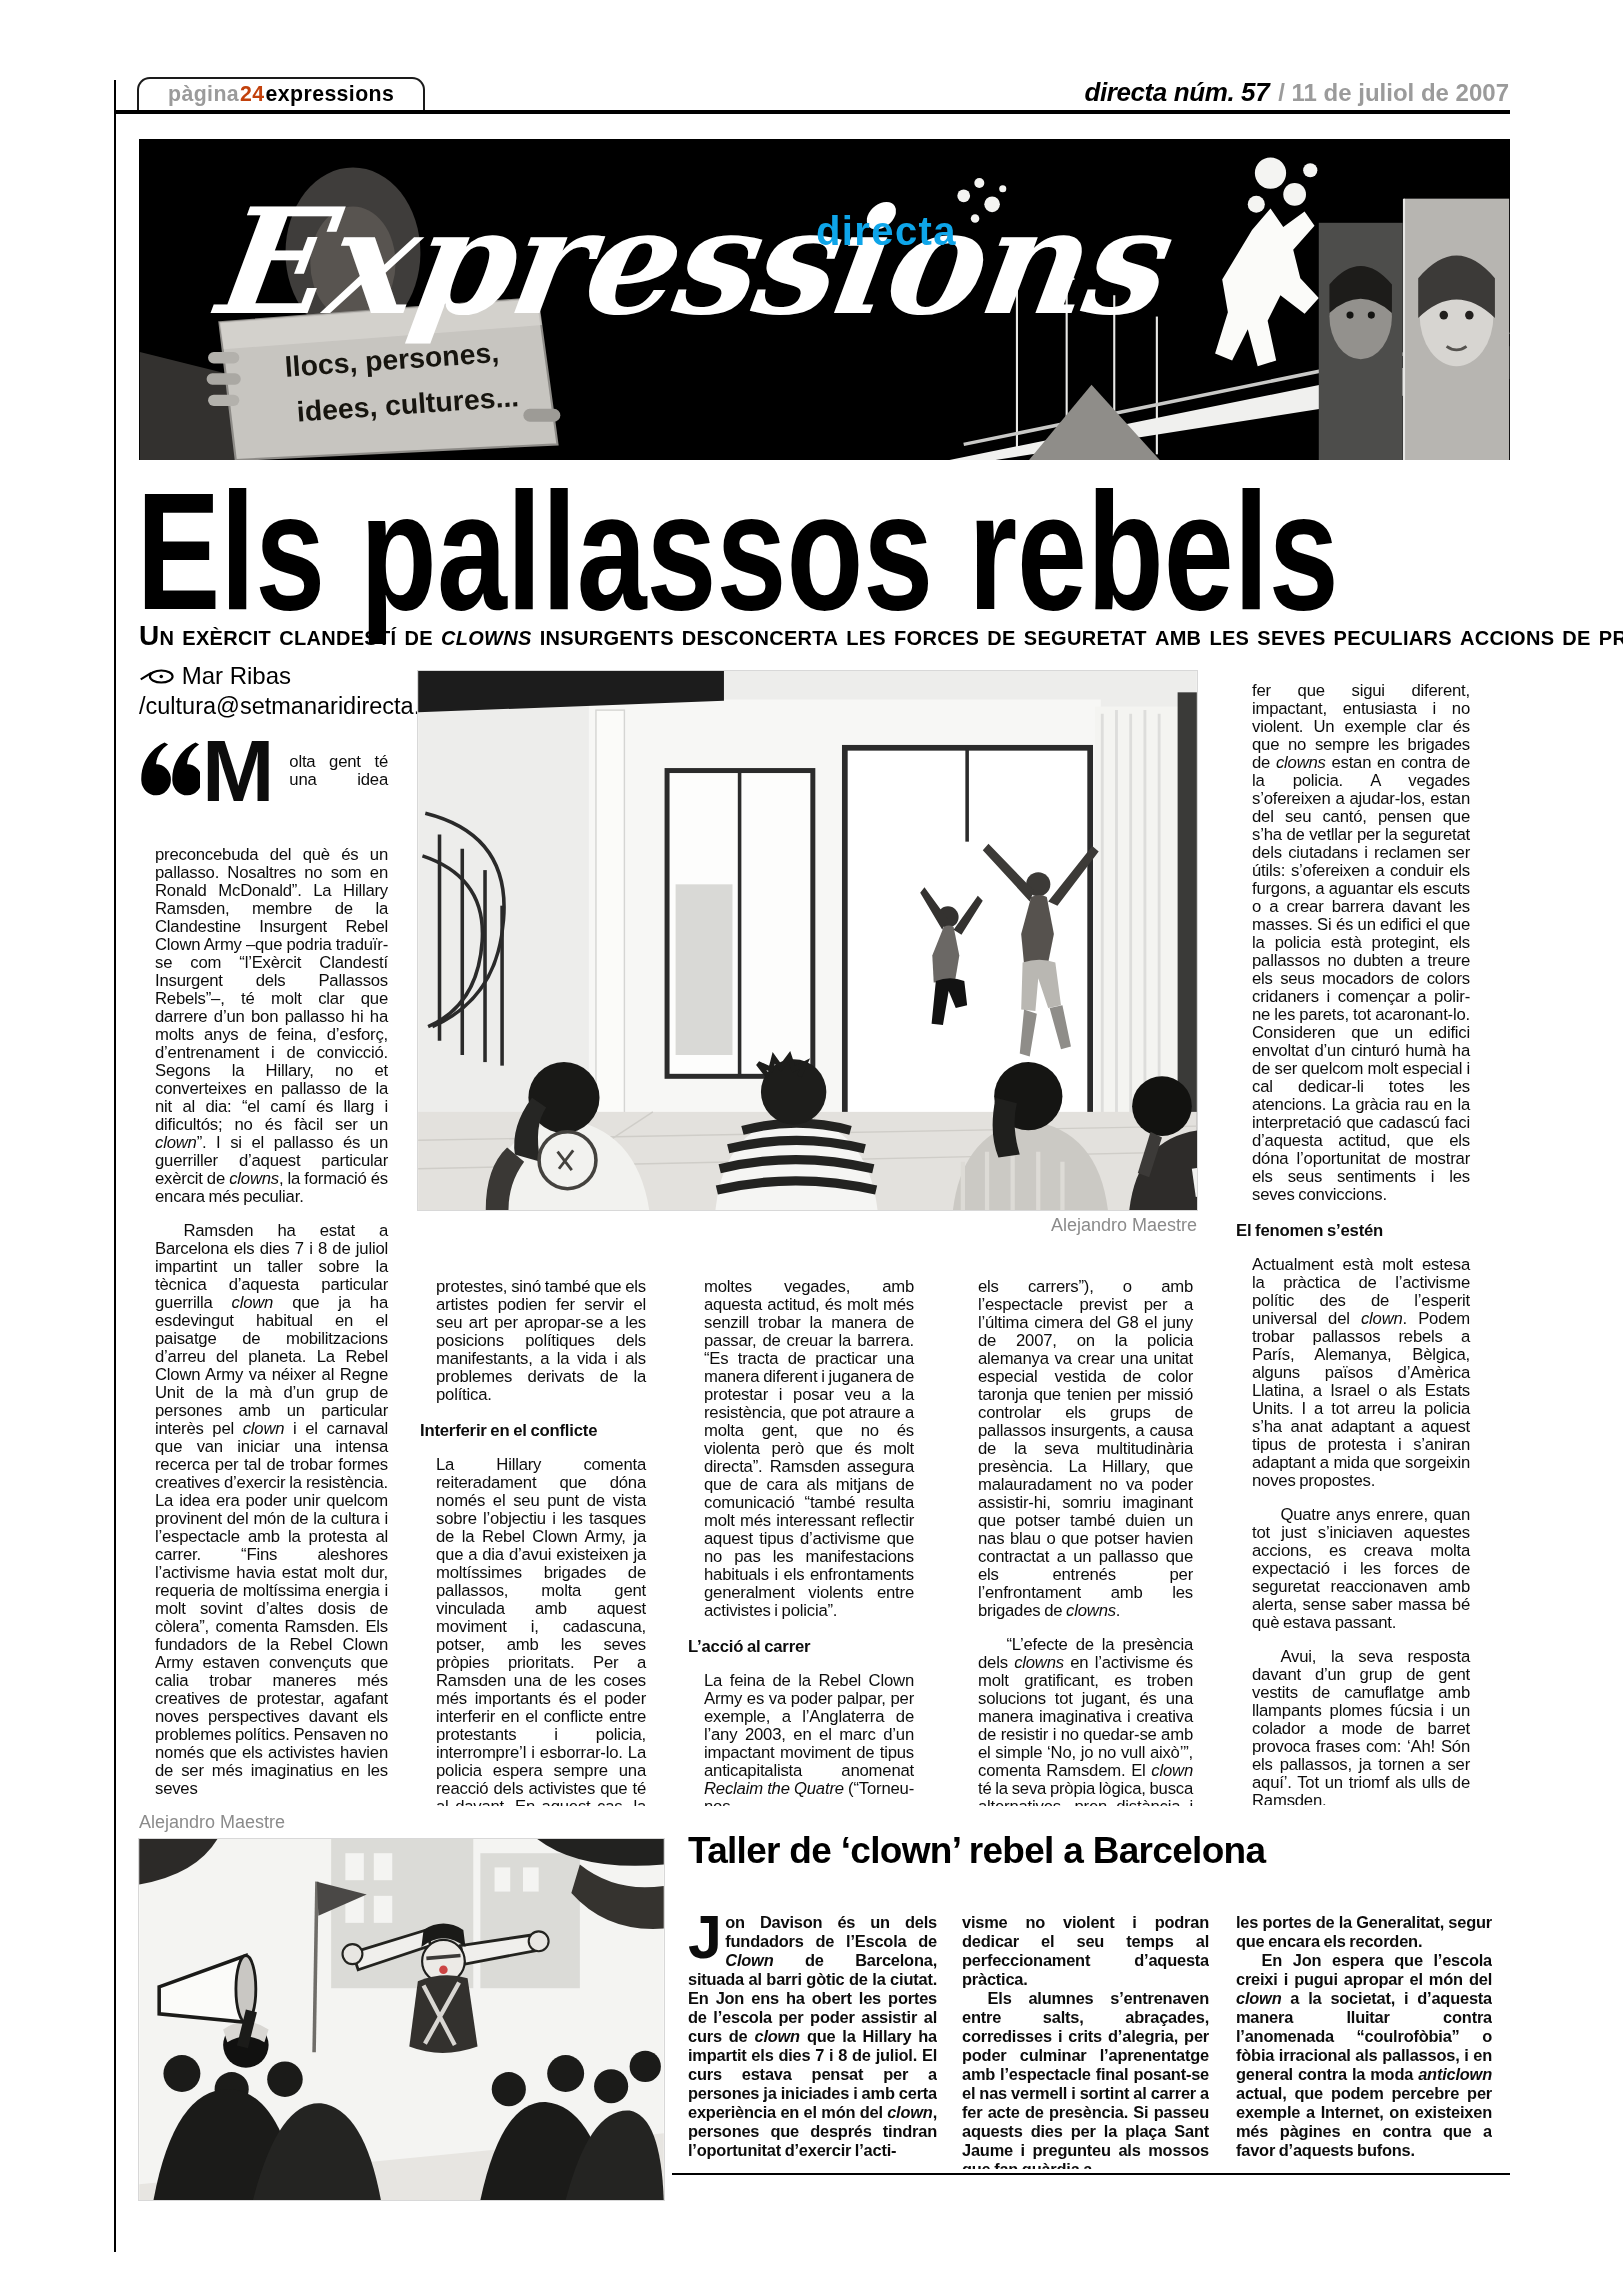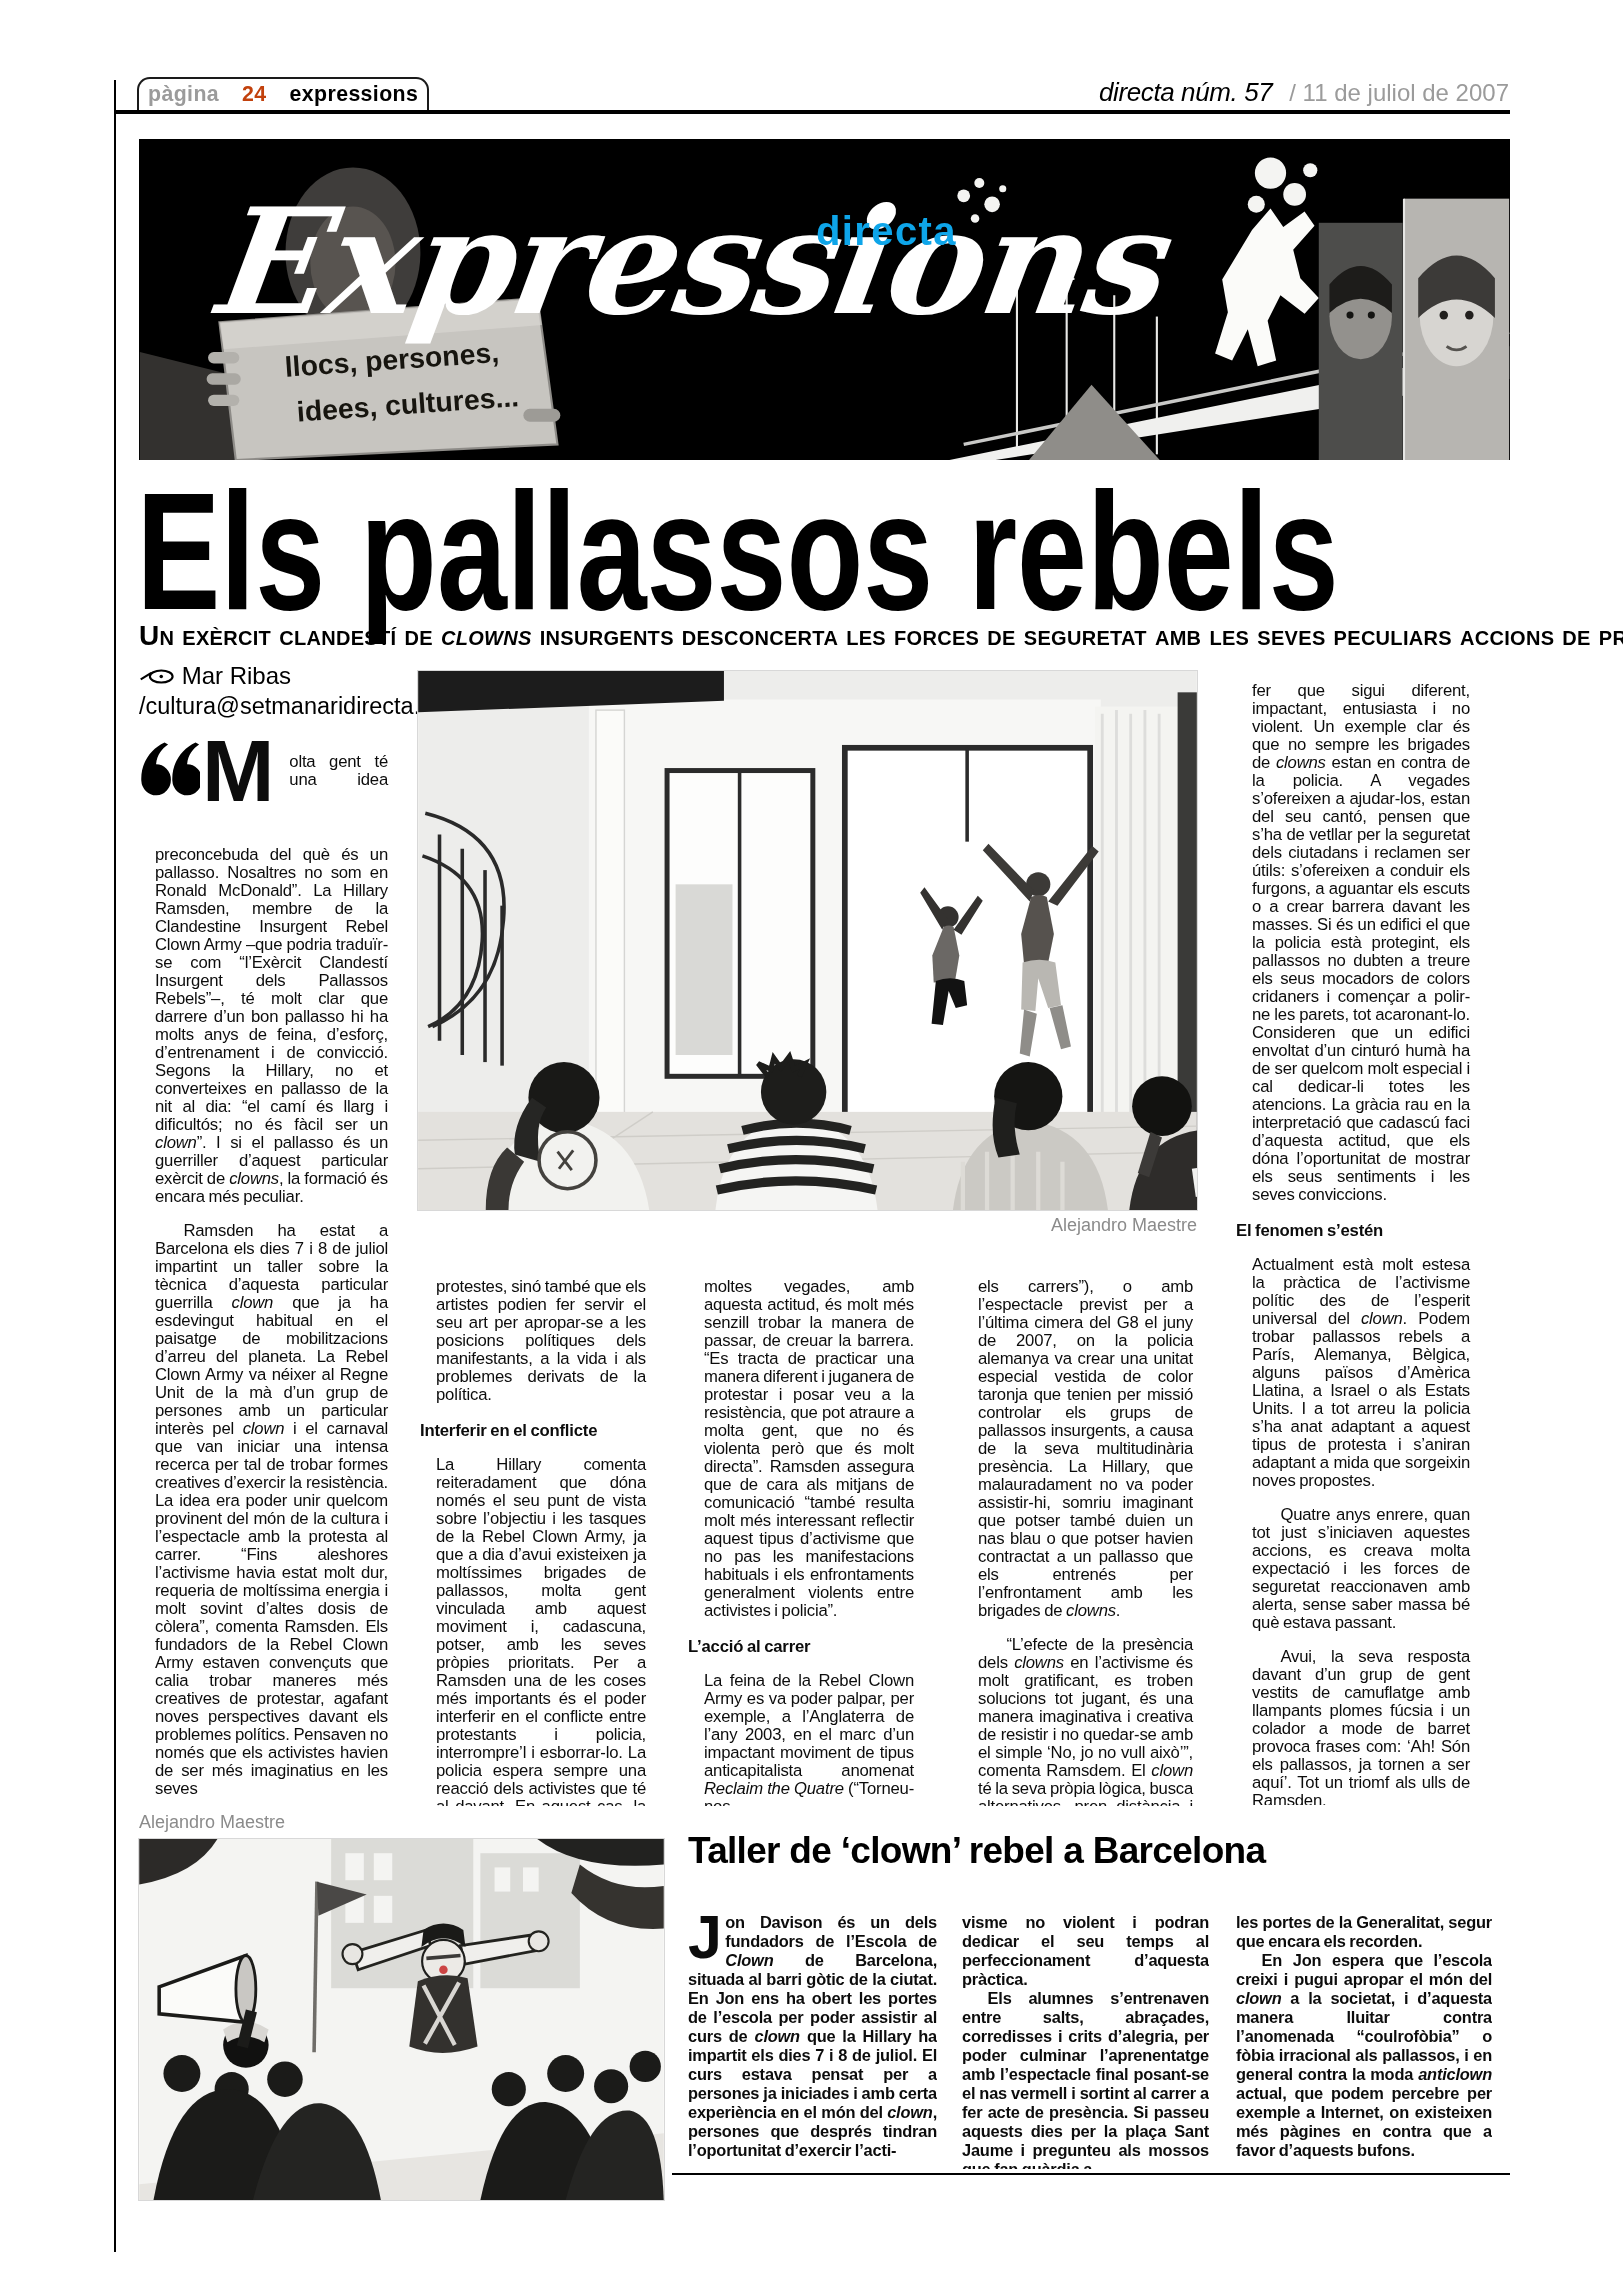--- a/index.html
+++ b/index.html
@@ -6,24 +6,24 @@
   html,body{background:#9a9a9a}
   .page{position:relative;width:1623px;height:2295px;background:#fff;margin:0 auto;
         font-family:"Liberation Sans",sans-serif;color:#000;overflow:hidden}
   .abs{position:absolute}
 
   
   .left-rule{left:114px;top:80px;width:2.1px;height:2172px;background:#000}
   .header-rule{left:114px;top:110px;width:1396px;height:3.6px;background:#000}
   .section-rule{left:672px;top:2173px;width:838px;height:2.1px;background:#000}
   .tab{left:137px;top:77px;height:33px;border:2.1px solid #1a1a1a;border-bottom:none;
-       border-radius:12.8px 12.8px 0 0;padding:0 9px;display:flex;align-items:center;gap:23px;
+       border-radius:12.8px 12.8px 0 0;padding:0 29px;display:flex;align-items:center;gap:1px;
        font-weight:bold;font-size:21.3px;letter-spacing:0.4px;background:#fff}
   .tab .lbl{color:#9b9b9b}.tab .num{color:#c2410c}.tab .sec{color:#000}
-  .issue{right:114px;top:77px;font-size:24px;font-weight:normal;display:flex;gap:17px;align-items:baseline}
+  .issue{right:114px;top:77px;font-size:24px;font-weight:bold;display:flex;gap:9px;align-items:baseline}
   .issue .mast{font-style:italic;color:#000;font-size:26px;letter-spacing:-0.4px}
   .issue .date{color:#9b9b9b}
 
   
   .banner{left:139px;top:139px;width:1371px;height:321px;background:#000;overflow:hidden}
   .banner .script{position:absolute;left:84px;top:37px;font-family:"DejaVu Serif",serif;
         font-style:italic;font-weight:bold;font-size:146px;color:#fff;transform:skewX(-10deg);
         letter-spacing:-2.8px;white-space:nowrap}
   .banner .wm{position:absolute;left:677px;top:70px;font-size:40px;font-weight:bold;color:#0ea5e9;
         letter-spacing:1.4px}

